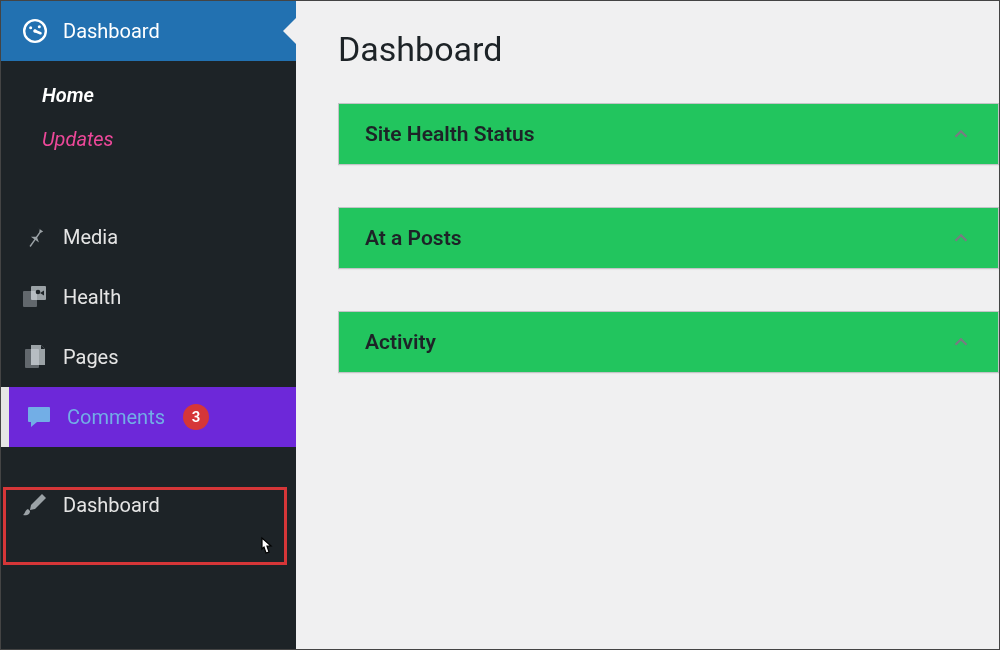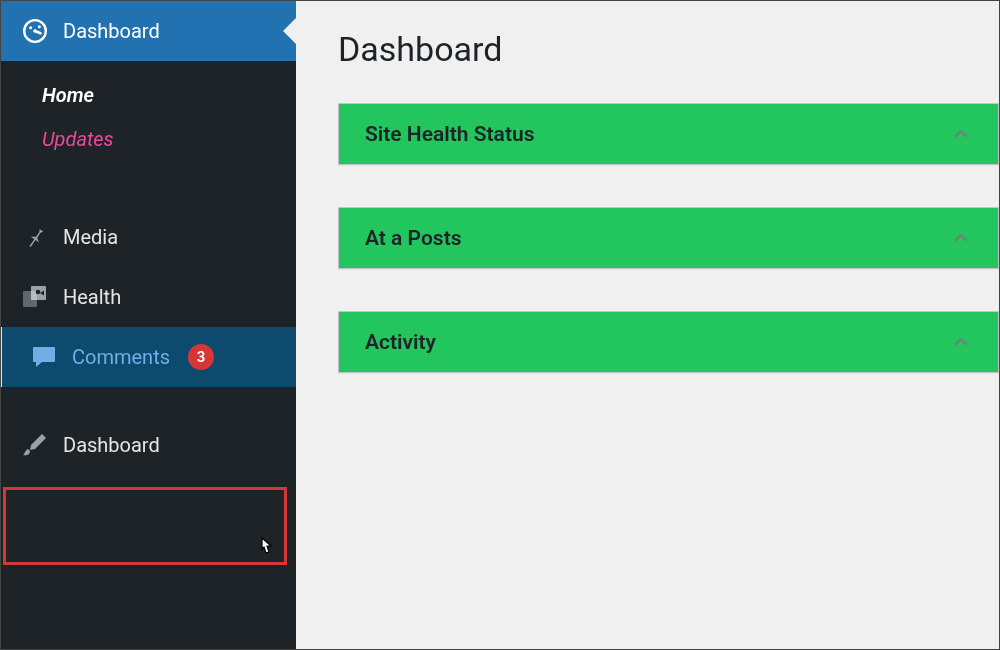--- a/index.html
+++ b/index.html
@@ -61,23 +61,23 @@
     font-size: 20px;
     color: #ec4899;
     cursor: pointer;
   }
   .sub-item.current {
     color: #fff;
     font-weight: 600;
   }
   .menu-item.hovered {
     color: #72aee6;
-    border-left: 1px solid #e5e5e5;
-    padding-left: 28px;
-    background: #0c4a6e;
+    border-left: 8px solid #e5e5e5;
+    padding-left: 16px;
+    background: #6d28d9;
   }
   .menu-item.hovered .icon { color: #72aee6; }
   .badge {
     background: #d63638;
     color: #fff;
     border-radius: 50%;
     width: 26px;
     height: 26px;
     display: inline-flex;
     align-items: center;
@@ -173,20 +173,30 @@
         <svg width="26" height="24" viewBox="0 0 26 24" fill="currentColor">
             <rect x="1" y="6" width="14" height="16" rx="1" opacity="0.55"></rect>
             <rect x="9" y="1" width="15" height="14" rx="1"></rect>
             <circle cx="16" cy="7" r="2.3" fill="#1d2327"></circle>
             <path d="M18 8 l4 2.5 v-5 z" fill="#1d2327"></path>
           </svg>
       </span>
       <span>Health</span>
     </div>
 
+    <div class="menu-item">
+      <span class="icon">
+        <svg width="24" height="26" viewBox="0 0 24 26" fill="currentColor">
+            <rect x="2" y="5" width="14" height="19" rx="1" opacity="0.55"></rect>
+            <path d="M8 1 h10 l4 4 v16 h-14 z"></path>
+            <path d="M18 1 v4 h4" fill="#1d2327"></path>
+          </svg>
+      </span>
+      <span>Pages</span>
+    </div>
 
     <div class="menu-item hovered">
       <span class="icon">
         <svg width="26" height="24" viewBox="0 0 26 24" fill="currentColor">
             <path d="M3 2 h20 a1 1 0 0 1 1 1 v13 a1 1 0 0 1 -1 1 h-12 l-6 5 v-5 h-2 a1 1 0 0 1 -1 -1 v-13 a1 1 0 0 1 1 -1 z"></path>
           </svg>
       </span>
       <span>Comments</span>
       <span class="badge">3</span>
     </div>

